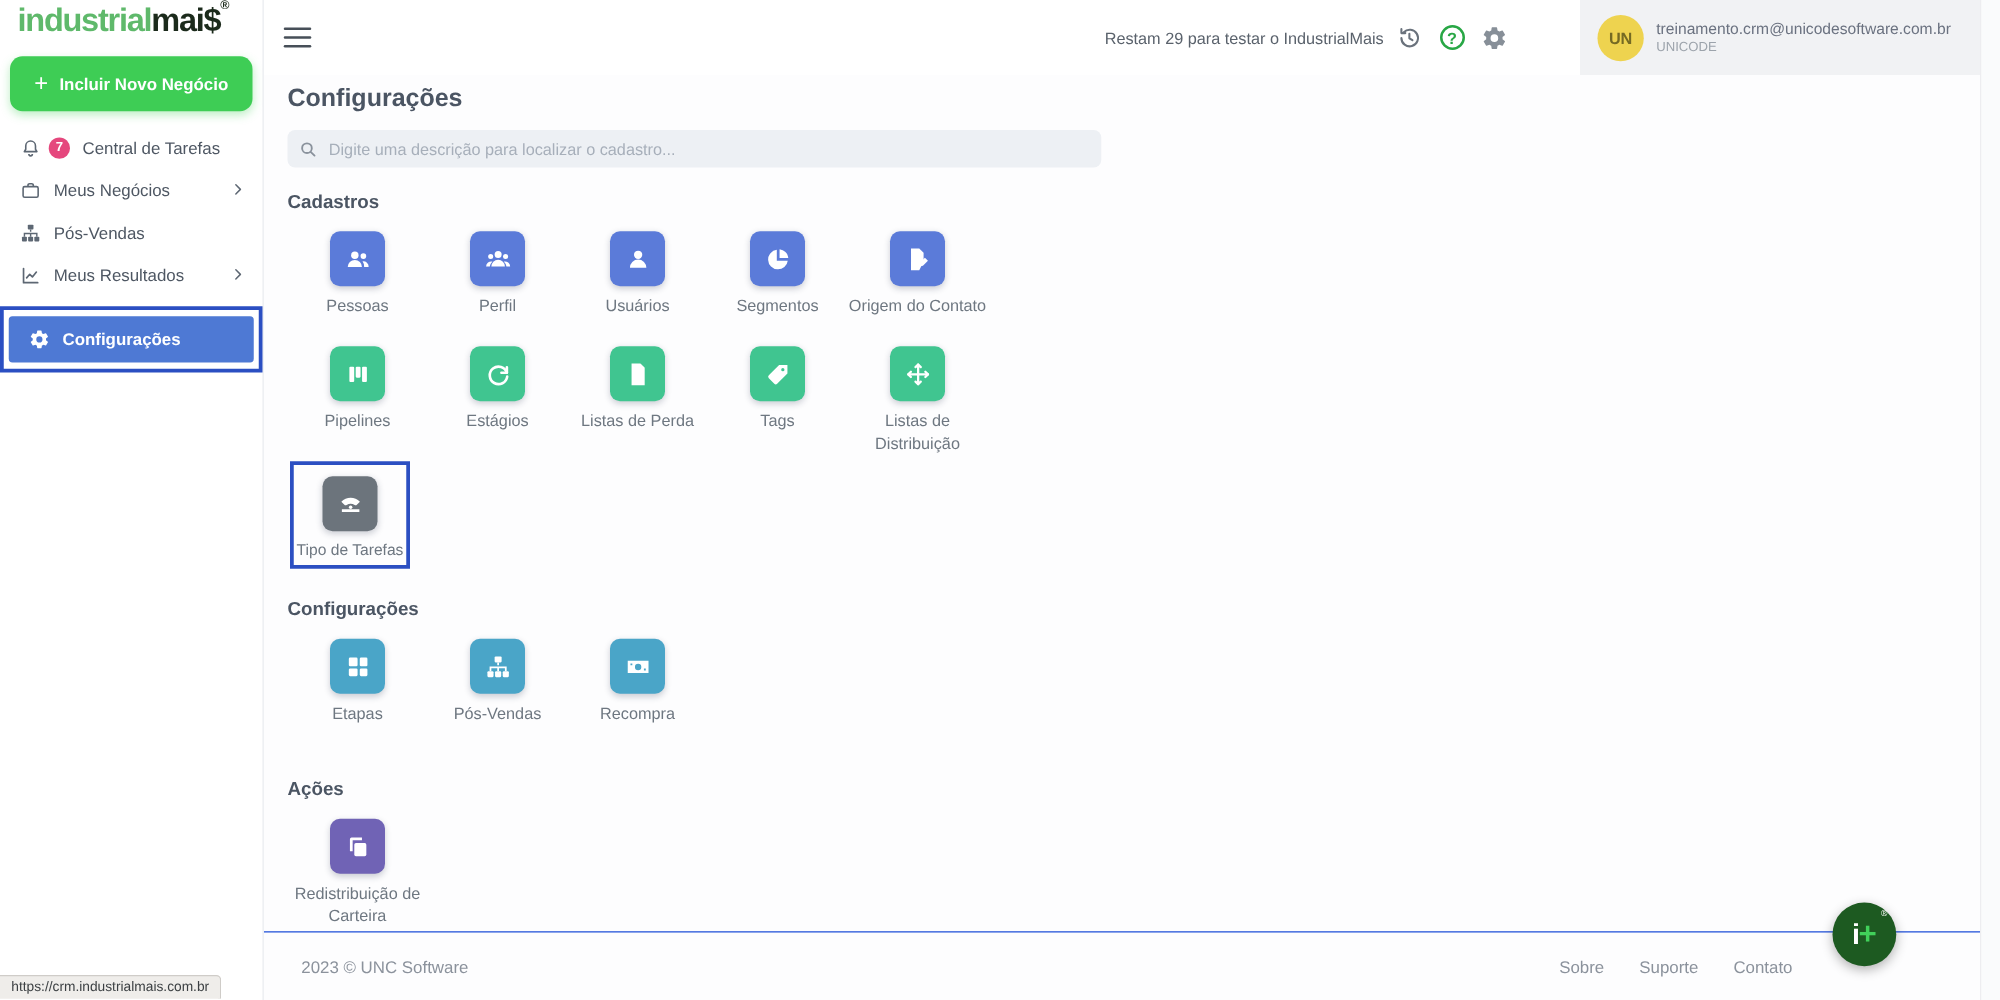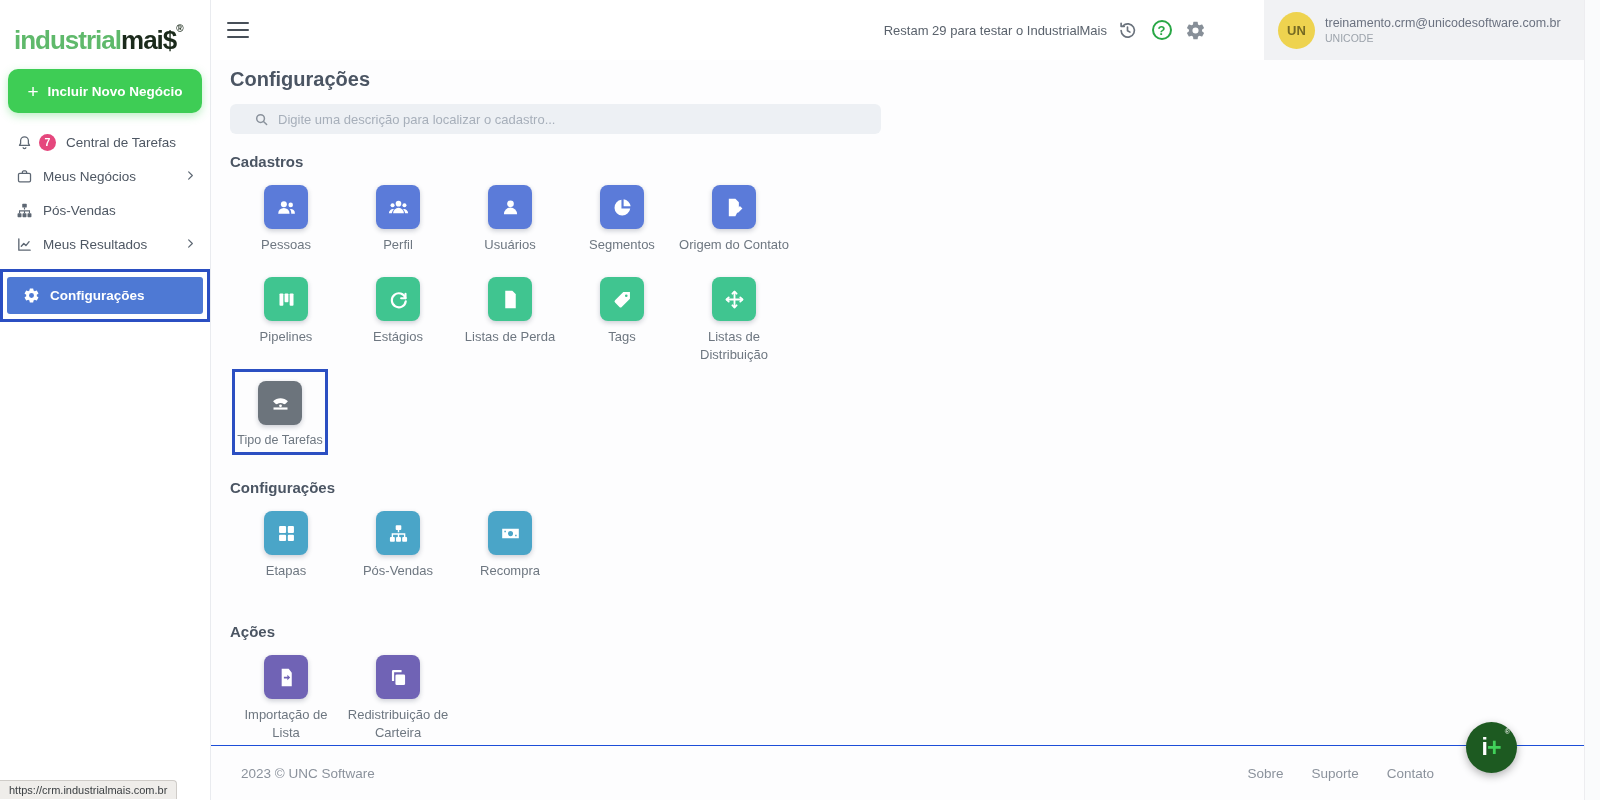--- a/index.html
+++ b/index.html
@@ -3,21 +3,21 @@
 <meta charset="utf-8">
 <style>
   * { margin:0; padding:0; box-sizing:border-box; }
   html,body { width:1600px; height:800px; overflow:hidden; background:#fff;
     font-family:"Liberation Sans", sans-serif; }
   body { position:relative; }
 
   
   .sidebar { position:absolute; left:0; top:0; width:211px; height:800px;
     background:#fff; border-right:1px solid #e9ebef; z-index:5; }
-  .logo { padding:25px 0 0 14px; font-size:26px; font-weight:800; letter-spacing:-1px;
+  .logo { padding:1px 0 0 14px; font-size:26px; font-weight:800; letter-spacing:-1px;
     color:#1b2a1b; white-space:nowrap; }
   .logo .green { color:#5fb96b; }
   .logo .reg { font-size:10px; font-weight:700; vertical-align:top; position:relative; top:-2px; letter-spacing:0; }
   .new-deal { margin:13px 8px 0; height:44px; background:#3ecd55; border-radius:10px;
     display:flex; align-items:center; justify-content:center; gap:9px; color:#fff;
     font-weight:700; font-size:13.5px; cursor:pointer; box-shadow:0 3px 8px rgba(62,205,85,.35); }
   .new-deal .plus { font-size:19px; font-weight:400; line-height:1; }
   .menu { margin-top:12px; }
   .menu-item { height:34px; display:flex; align-items:center; padding:0 14px 0 16px;
     gap:10px; font-size:13.5px; color:#4e5763; cursor:pointer; }
@@ -58,21 +58,21 @@
 
   
   .scrollbar { position:absolute; right:0; top:0; width:16px; height:800px; background:#fafbfc;
     border-left:1px solid #ededf0; z-index:6; }
 
   
   .main { position:absolute; left:211px; top:60px; width:1373px; height:685px;
     background:#fdfdfe; padding:8px 0 0 19px; }
   .page-title { font-size:20px; font-weight:700; color:#4b5563; margin-bottom:13px; }
   .search { width:651px; height:30px; background:#edf0f4; border-radius:6px; display:flex;
-    align-items:center; padding:0 24px; gap:9px; margin-bottom:19px; }
+    align-items:center; padding:0 9px; gap:9px; margin-bottom:19px; }
   .search svg { width:15px; height:15px; color:#8a929c; flex:none; }
   .search input { border:none; background:transparent; outline:none; font-size:13px;
     color:#444; width:100%; font-family:inherit; }
   .search input::placeholder { color:#a7afba; }
   .section-heading { font-size:15px; font-weight:700; color:#4b5563; margin:0 0 15px; }
   .section-heading.later { margin-top:24px; }
   .tile-row { display:flex; margin-bottom:4px; }
   .cell { width:112px; display:flex; flex-direction:column; align-items:center; }
   .tile { width:44px; height:44px; border-radius:8px; display:flex; align-items:center;
     justify-content:center; cursor:pointer; box-shadow:0 2px 5px rgba(30,40,70,.22); }
@@ -373,28 +373,20 @@
       <div class="tile-label">Recompra</div>
     </div>
   </div>
 
   <div class="section-heading later">Ações</div>
 
   <div class="tile-row">
     <div class="cell">
       <div class="tile purple">
           <svg viewBox="0 0 24 24" fill="currentColor">
-            <path fill-rule="evenodd" d="M6.5 2h8l3.5 4.5V22h-11.5zM9 11h4V8.8l3.2 3.2L13 15.2V13H9z"></path>
-          </svg>
-        </div>
-      <div class="tile-label">Importação de Lista</div>
-    </div>
-    <div class="cell">
-      <div class="tile purple">
-          <svg viewBox="0 0 24 24" fill="currentColor">
             <rect x="8.5" y="8.5" width="11" height="12" rx="1.5"></rect>
             <path d="M15.5 3.5H6A1.5 1.5 0 0 0 4.5 5v11H7V6h8.5z"></path>
           </svg>
         </div>
       <div class="tile-label">Redistribuição de Carteira</div>
     </div>
   </div>
 </div>
 
 <div class="footer">

